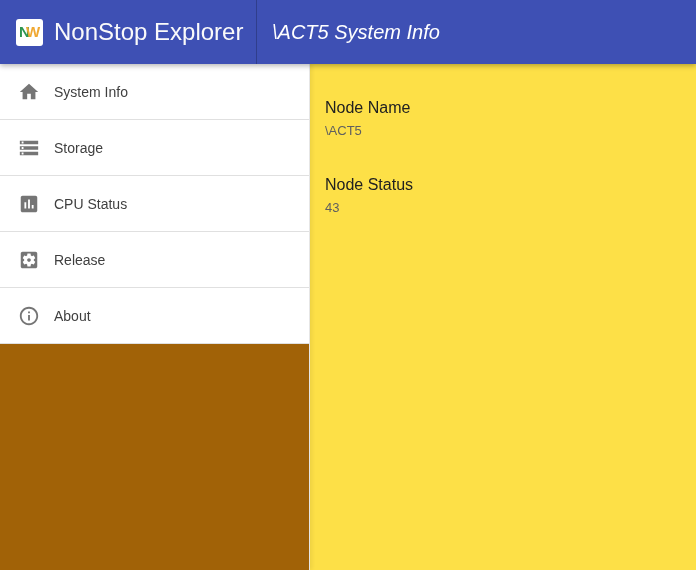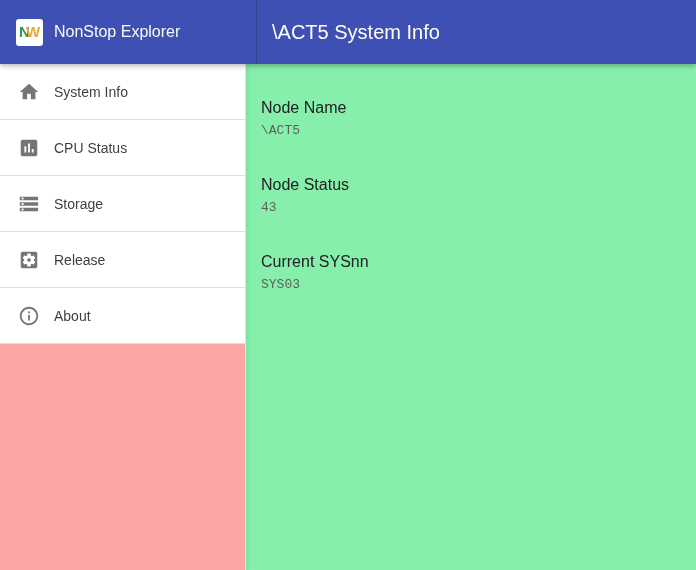--- a/index.html
+++ b/index.html
@@ -38,40 +38,41 @@
     top: 4px;
     font-weight: bold;
     font-size: 15px;
     line-height: 18px;
   }
   .logo .ln { left: 3px;  color: #2e9550; z-index: 1; }
   .logo .lw { left: 10px; color: #f0a832; z-index: 2; }
   .app-title {
     margin-left: 11px;
     color: #fafafa;
-    font-size: 16px;
+    font-size: 24px;
     white-space: nowrap;
   }
   .header-main {
     flex: 1;
     display: flex;
     align-items: center;
     padding-left: 15px;
   }
   .page-title {
     color: #ffffff;
     font-size: 20px;
     white-space: nowrap;
+    font-style: italic;
   }
   
   .body-wrap { display: flex; height: 506px; }
   .sidebar {
-    width: 246px;
+    width: 310px;
     flex-shrink: 0;
-    background: #fca5a5;
+    background: #a16207;
     border-right: 1px solid #e6e6e6;
     box-shadow: 2px 0 4px rgba(0,0,0,0.07);
     z-index: 5;
   }
   .nav-item {
     display: flex;
     align-items: center;
     height: 56px;
     border-bottom: 1px solid #e0e0e0;
     padding-left: 18px;
@@ -85,35 +86,34 @@
   }
   .nav-icon svg { width: 22px; height: 22px; fill: #757575; }
   .nav-label {
     margin-left: 14px;
     font-size: 14px;
     color: #3f3f3f;
   }
   
   .content {
     flex: 1;
-    background: #86efac;
+    background: #fde047;
     padding: 33px 0 10px 15px;
   }
   .field { margin-bottom: 35px; }
   .field-label {
     font-size: 16px;
     line-height: 21px;
     color: #212121;
   }
   .field-value {
     margin-top: 5px;
     font-size: 13px;
     line-height: 16px;
     color: #5f5f5f;
-    font-family: Liberation Mono, monospace;
   }
 </style>
 </head>
 <body>
 
 <div class="header">
   <div class="header-left">
     <div class="logo">
       <span class="ln">N</span>
       <span class="lw">W</span>
@@ -134,33 +134,33 @@
         <svg viewBox="0 0 24 24">
             <path d="M10 20v-6h4v6h5v-8h3L12 3 2 12h3v8z"></path>
           </svg>
       </span>
       <span class="nav-label">System Info</span>
     </div>
 
     <div class="nav-item">
       <span class="nav-icon">
         <svg viewBox="0 0 24 24">
-            <path d="M19 3H5c-1.1 0-2 .9-2 2v14c0 1.1.9 2 2 2h14c1.1 0 2-.9 2-2V5c0-1.1-.9-2-2-2zM9 17H7v-7h2v7zm4 0h-2V7h2v10zm4 0h-2v-4h2v4z"></path>
+            <path d="M2 20h20v-4H2v4zm2-3h2v2H4v-2zM2 4v4h20V4H2zm4 3H4V5h2v2zm-4 7h20v-4H2v4zm2-3h2v2H4v-2z"></path>
           </svg>
       </span>
-      <span class="nav-label">CPU Status</span>
+      <span class="nav-label">Storage</span>
     </div>
 
     <div class="nav-item">
       <span class="nav-icon">
         <svg viewBox="0 0 24 24">
-            <path d="M2 20h20v-4H2v4zm2-3h2v2H4v-2zM2 4v4h20V4H2zm4 3H4V5h2v2zm-4 7h20v-4H2v4zm2-3h2v2H4v-2z"></path>
+            <path d="M19 3H5c-1.1 0-2 .9-2 2v14c0 1.1.9 2 2 2h14c1.1 0 2-.9 2-2V5c0-1.1-.9-2-2-2zM9 17H7v-7h2v7zm4 0h-2V7h2v10zm4 0h-2v-4h2v4z"></path>
           </svg>
       </span>
-      <span class="nav-label">Storage</span>
+      <span class="nav-label">CPU Status</span>
     </div>
 
     <div class="nav-item">
       <span class="nav-icon">
         <svg viewBox="0 0 24 24">
             <path d="M12 10c-1.1 0-2 .9-2 2s.9 2 2 2 2-.9 2-2-.9-2-2-2zm7-7H5c-1.1 0-2 .9-2 2v14c0 1.1.9 2 2 2h14c1.1 0 2-.9 2-2V5c0-1.1-.9-2-2-2zm-1.75 9c0 .23-.02.46-.05.68l1.48 1.16c.13.11.17.3.08.45l-1.4 2.42c-.09.15-.27.21-.43.15l-1.74-.7c-.36.28-.76.51-1.18.69l-.26 1.85c-.03.17-.18.3-.35.3h-2.8c-.17 0-.32-.13-.35-.3l-.26-1.85c-.43-.18-.82-.41-1.18-.69l-1.74.7c-.16.06-.34 0-.43-.15l-1.4-2.42c-.09-.15-.05-.34.08-.45l1.48-1.16c-.03-.22-.05-.45-.05-.68s.02-.46.05-.68l-1.48-1.16c-.13-.11-.17-.3-.08-.45l1.4-2.42c.09-.15.27-.21.43-.15l1.74.7c.36-.28.76-.51 1.18-.69l.26-1.85c.03-.17.18-.3.35-.3h2.8c.17 0 .32.13.35.3l.26 1.85c.43.18.82.41 1.18.69l1.74-.7c.16-.06.34 0 .43.15l1.4 2.42c.09.15.05.34-.08.45l-1.48 1.16c.03.22.05.45.05.68z"></path>
           </svg>
       </span>
       <span class="nav-label">Release</span>
     </div>
@@ -181,23 +181,19 @@
     <div class="field">
       <div class="field-label">Node Name</div>
       <div class="field-value">\ACT5</div>
     </div>
 
     <div class="field">
       <div class="field-label">Node Status</div>
       <div class="field-value">43</div>
     </div>
 
-    <div class="field">
-      <div class="field-label">Current SYSnn</div>
-      <div class="field-value">SYS03</div>
-    </div>
 
     <div class="field">
     </div>
 
   </main>
 
 </div>
 
 </body></html>

